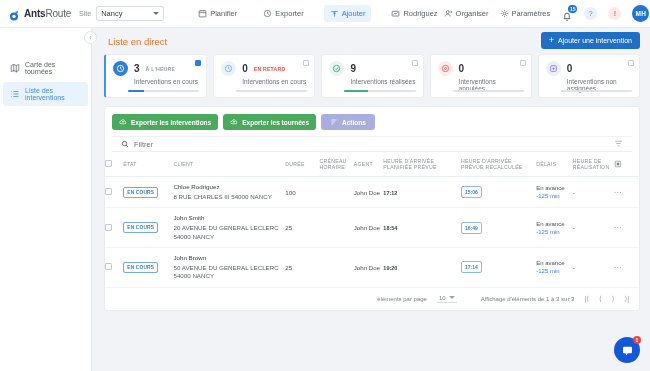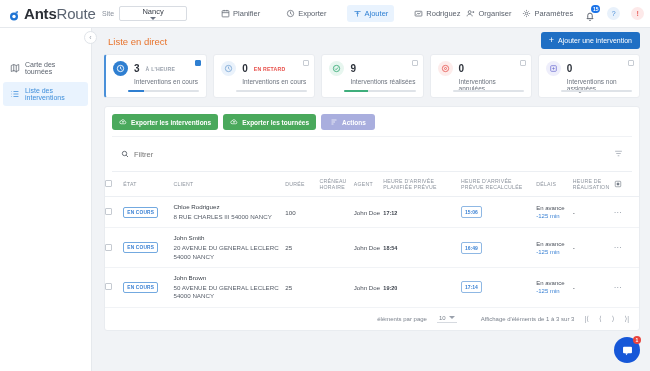--- a/index.html
+++ b/index.html
@@ -11,30 +11,30 @@
   }
   .app { position: relative; width: 650px; height: 371px; background: #f1f3f6; }
 
   
   .topbar {
     height: 28px; background: #ffffff; display: flex; align-items: center;
     padding: 0 8px; border-bottom: 1px solid #e6e9ed; position: relative; z-index: 5;
   }
   .brand { display: flex; align-items: center; gap: 4px; width: 86px; }
   .brand-mark { width: 12px; height: 12px; position: relative; }
-  .brand-text { font-size: 15px; color: #2b2f36; letter-spacing: -0.2px; }
+  .brand-text { font-size: 10px; color: #2b2f36; letter-spacing: -0.2px; }
   .brand-text b { font-weight: bold; }
   .brand-text span.light { font-weight: normal; color: #5b6471; }
 
   .site-group { display: flex; align-items: center; gap: 5px; margin-left: 8px; }
   .site-label { font-size: 7px; color: #8a919c; }
   .site-select {
     width: 68px; height: 15px; border: 1px solid #d8dce2; border-radius: 2px;
     background: #fff; font-size: 7.5px; color: #3b414a; display: flex;
-    align-items: center; padding: 0 4px; justify-content: space-between; flex-direction: column;
+    align-items: center; padding: 0 4px; justify-content: space-between;
   }
   .caret { width: 0; height: 0; border-left: 3px solid transparent;
            border-right: 3px solid transparent; border-top: 3.5px solid #6b7280; }
 
   .nav { display: flex; align-items: flex-start; gap: 14px; margin-left: 28px; }
   .nav-item { display: flex; align-items: center; gap: 3px; font-size: 7.5px;
               color: #5a616c; padding: 4px 6px; border-radius: 3px; cursor: pointer; }
   .nav-item.active { background: #e9f3fe; color: #2d7fd3; }
   .nav-ico { width: 9px; height: 9px; display: block; }
 
@@ -115,21 +115,21 @@
   
   .panel { background: #fff; border: 1px solid #e9ecf0; border-radius: 3px; }
   .actions { display: flex; gap: 5px; padding: 7px 7px 6px 7px; }
   .btn-green { background: #4aa95c; color: #fff; font-size: 6.5px; border-radius: 3px;
                padding: 4px 7px; display: flex; align-items: center; gap: 4px;
                border: none; cursor: pointer; font-weight: bold; }
   .btn-mauve { background: #a9aede; color: #fff; font-size: 6.5px; border-radius: 3px;
                padding: 4px 9px; display: flex; align-items: center; gap: 4px;
                border: none; cursor: pointer; font-weight: bold; }
 
-  .filterbar { display: flex; align-items: center; padding: 6px 9px; height: 36px;
+  .filterbar { display: flex; align-items: center; padding: 6px 9px; height: 16px;
                border-top: 1px solid #f0f2f5; border-bottom: 1px solid #eceff3;
                margin: 0 7px; }
   .filter-input { font-size: 7.5px; color: #7b828d; border: none; outline: none;
                   background: transparent; flex: 1; margin-left: 5px; }
   .filter-right { color: #9aa1ac; font-size: 9px; }
 
   
   table { width: 100%; border-collapse: collapse; table-layout: fixed; }
   th { font-size: 5.2px; color: #8d949e; font-weight: normal; text-align: left;
        padding: 6px 2px 6px 0; letter-spacing: 0.25px; vertical-align: middle;

